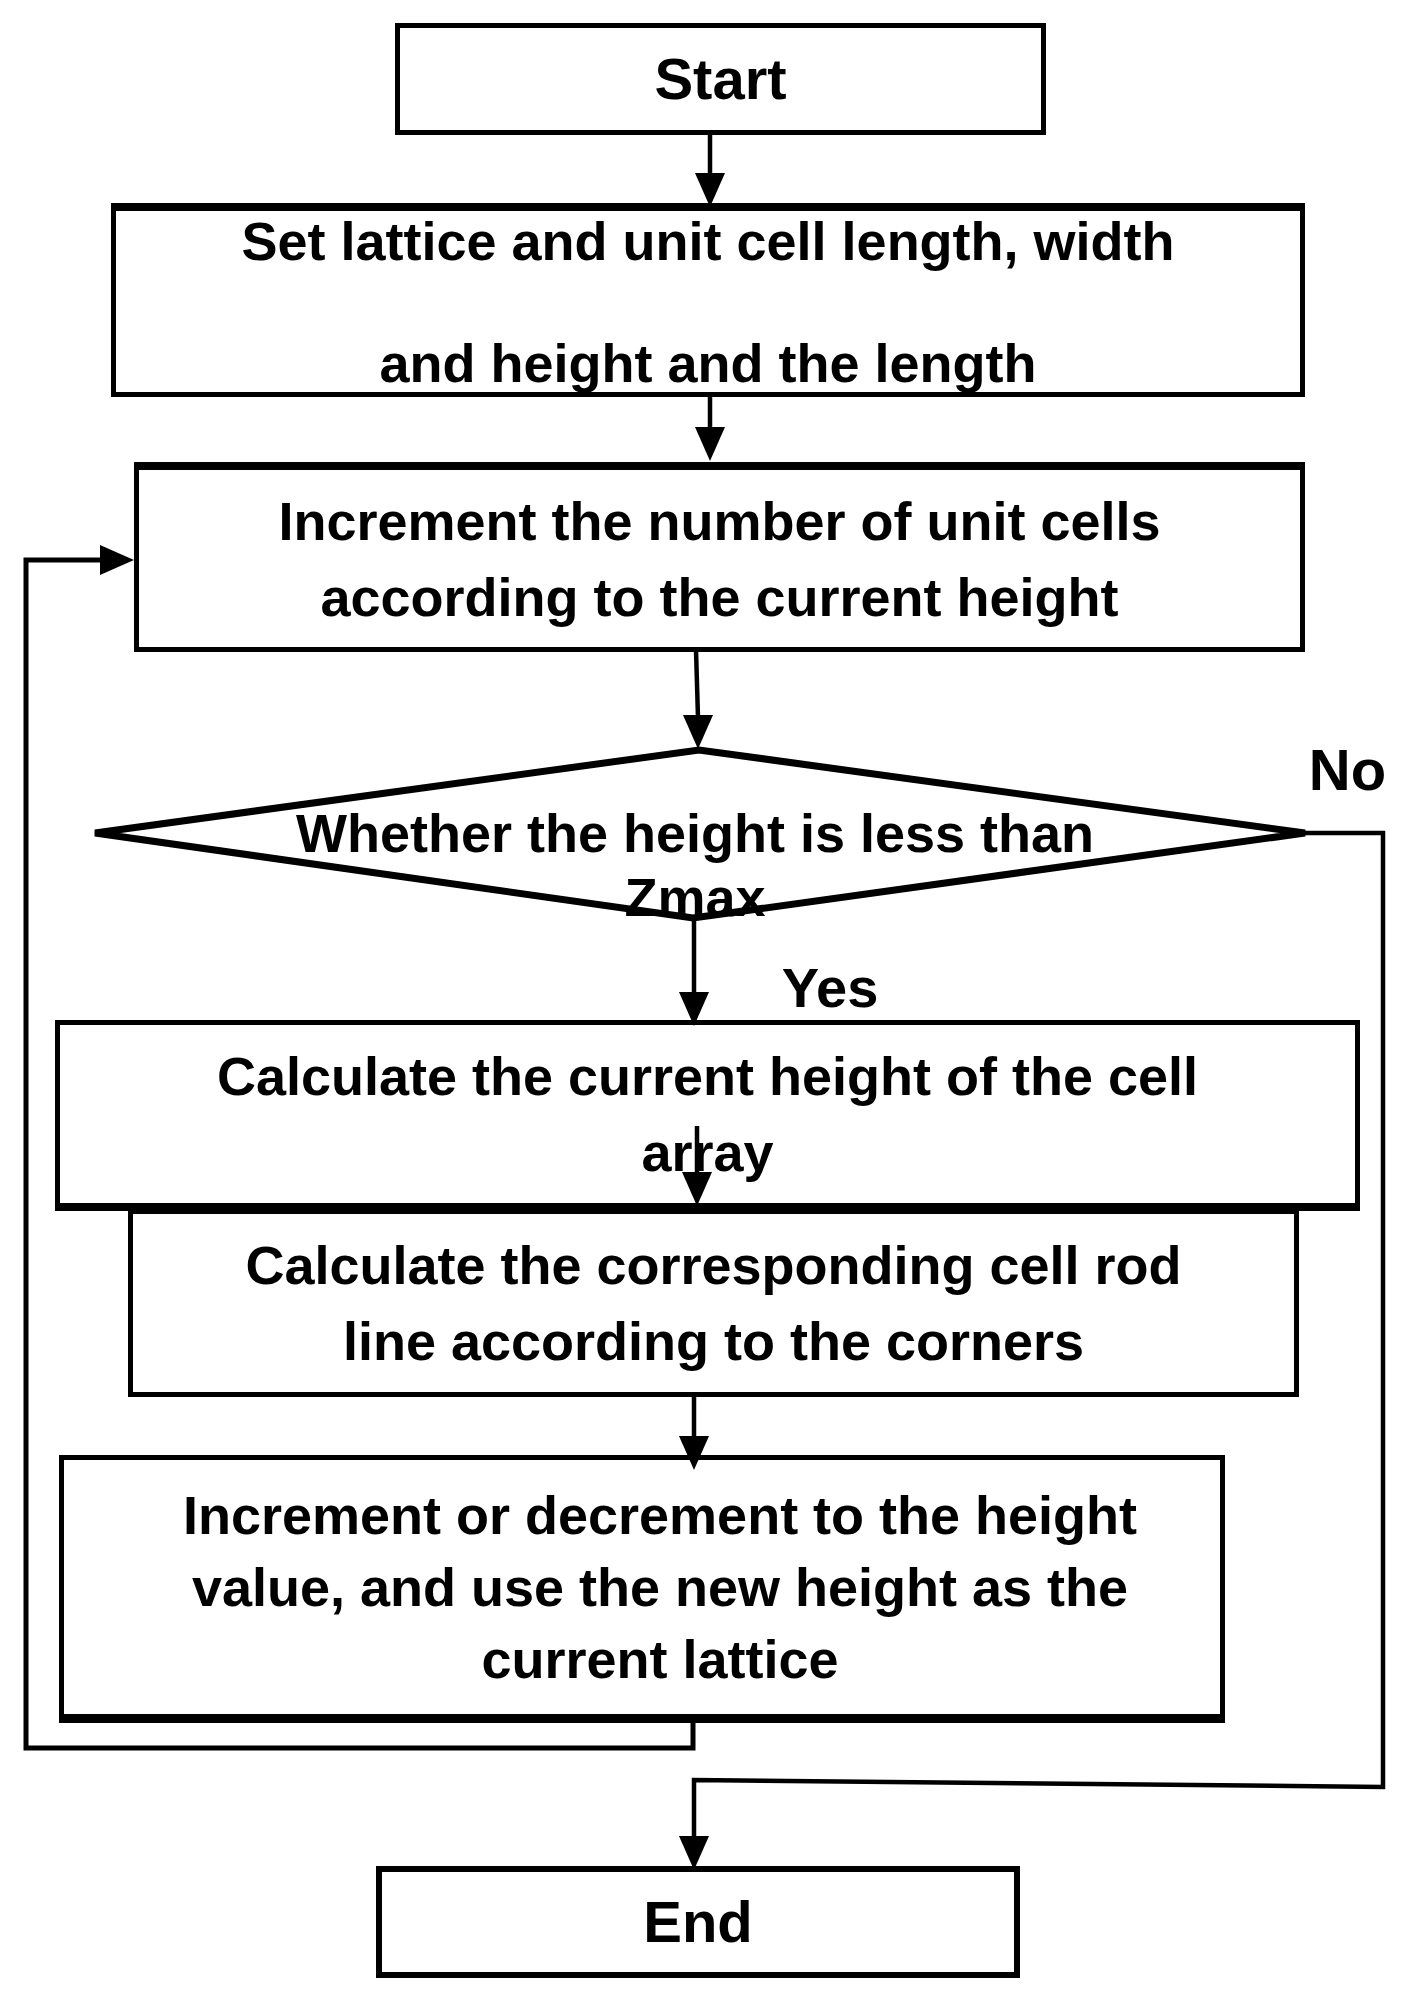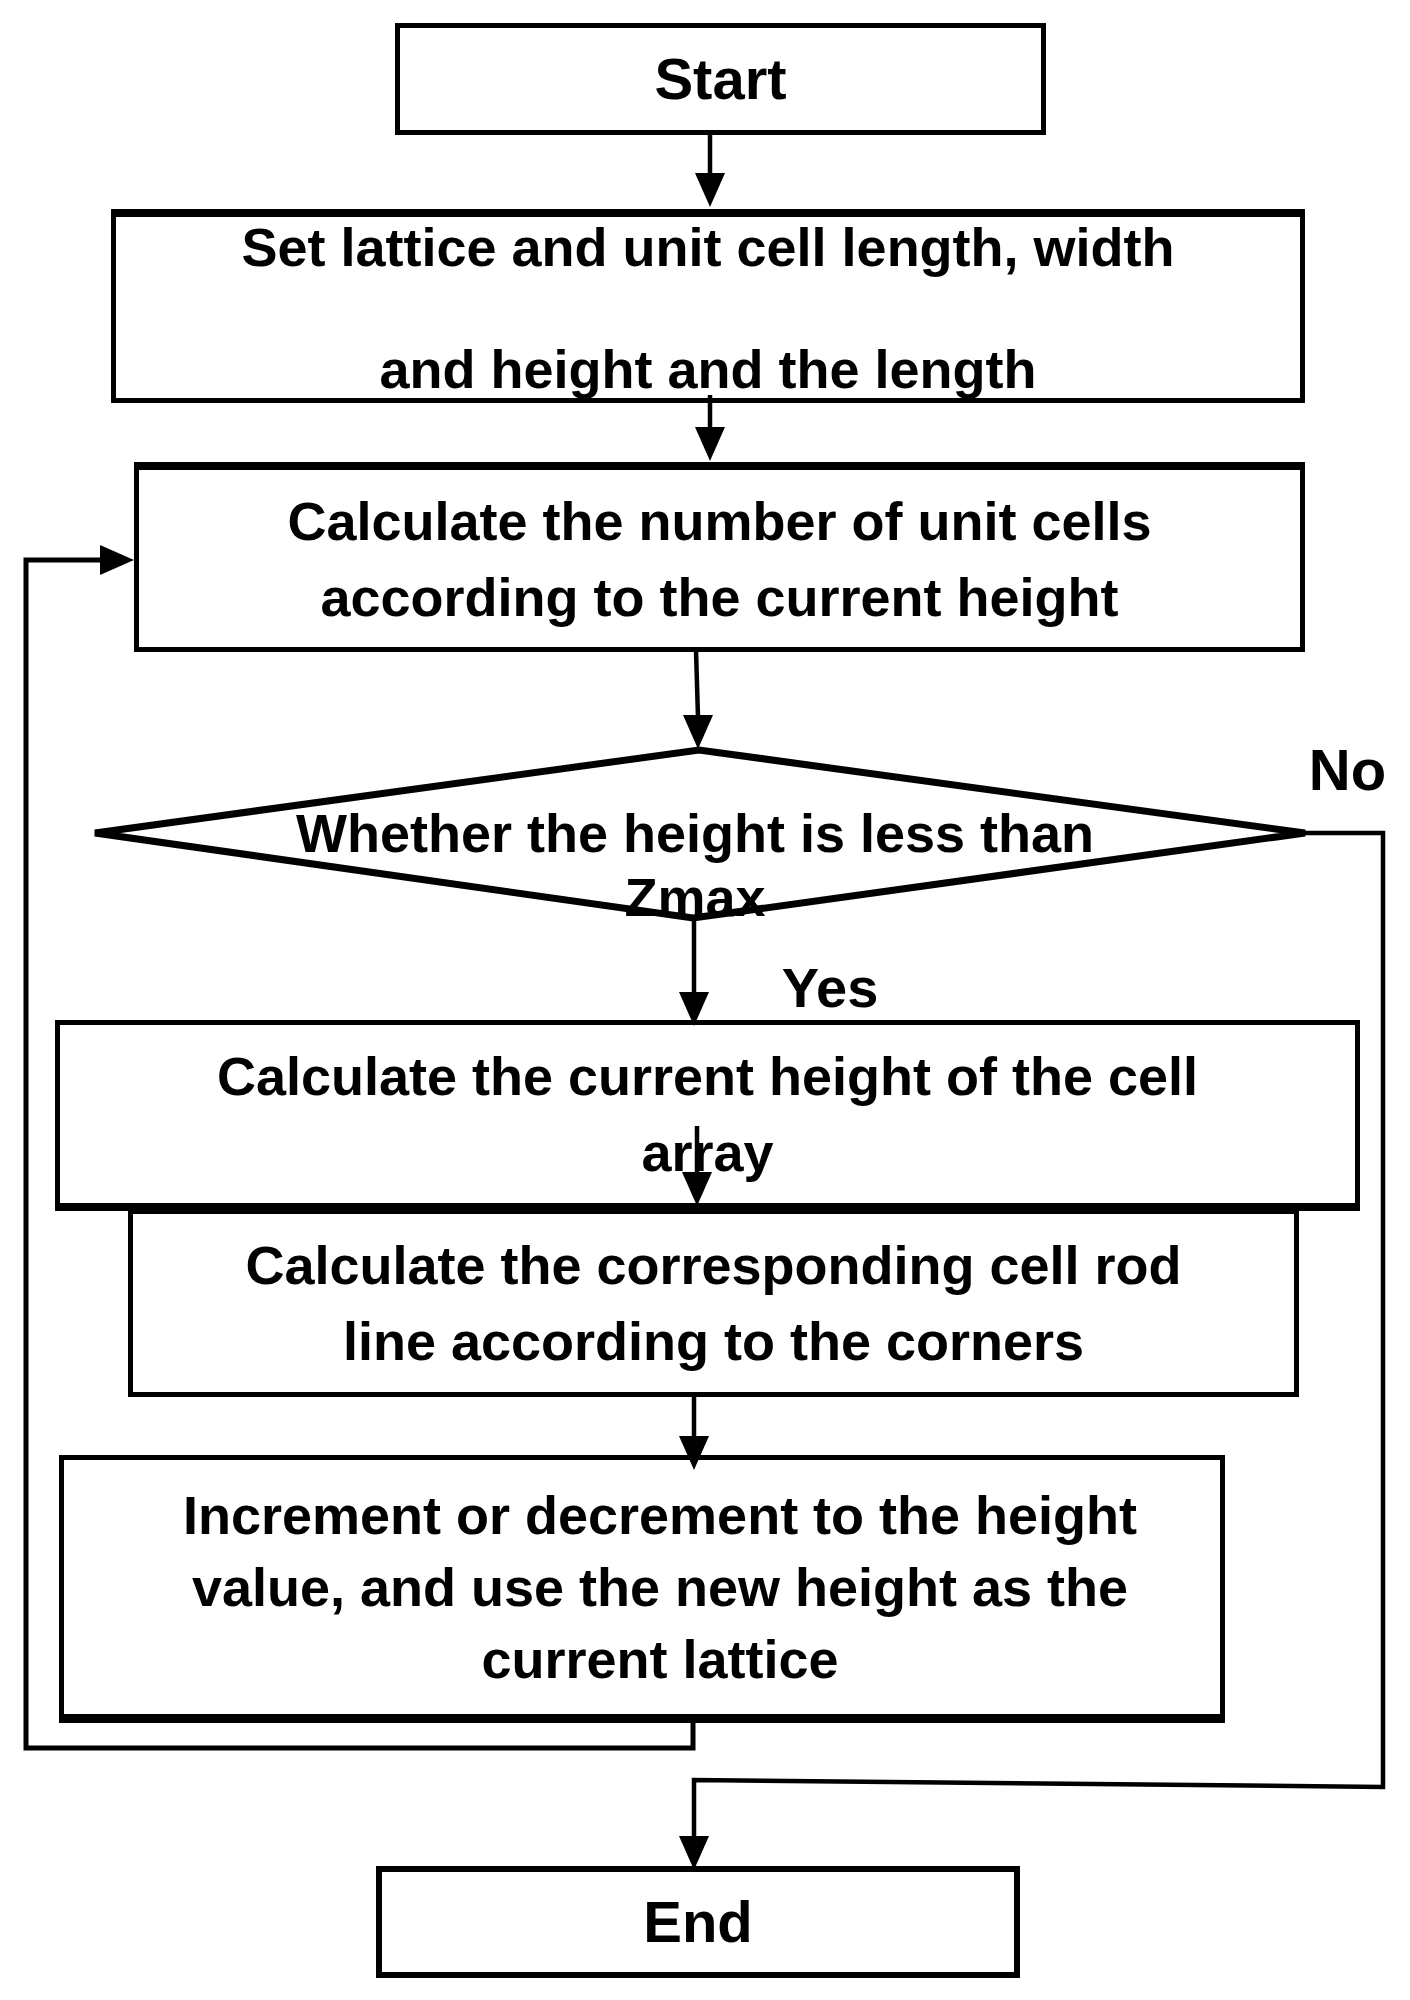--- a/index.html
+++ b/index.html
@@ -21,21 +21,21 @@
     background:#ffffff;
     display:flex;
     flex-direction:column;
     justify-content:center;
     align-items:center;
   }
   .node .line{display:block;white-space:nowrap;text-align:center;}
   .proc .line{font-size:54px;line-height:76px;}
   .term .line{font-size:58px;line-height:64px;}
   .n-start{left:395px;top:23px;width:651px;height:112px;border-width:5px;}
-  .n-set{left:111px;top:209px;width:1194px;height:194px;border-width:8px 5px 5px 5px;gap:46px;}
+  .n-set{left:111px;top:203px;width:1194px;height:194px;border-width:8px 5px 5px 5px;gap:46px;}
   .n-cells{left:134px;top:462px;width:1171px;height:190px;border-width:8px 5px 5px 5px;}
   .n-height{left:55px;top:1020px;width:1305px;height:191px;border-width:5px 5px 8px 5px;}
   .n-rod{left:128px;top:1205px;width:1171px;height:192px;border-width:9px 5px 5px 5px;background:transparent;}
   .n-incr{left:59px;top:1455px;width:1166px;height:268px;border-width:5px 5px 9px 5px;padding-left:36px;}
   .n-incr .line{line-height:72px;}
   .n-end{left:376px;top:1866px;width:644px;height:112px;border-width:6px;}
   .svg-layer{position:absolute;left:0;top:0;width:1410px;height:2000px;}
   .float-label{position:absolute;text-align:center;}
   .diamond-label{left:185px;top:801px;width:1020px;font-size:54px;line-height:64px;text-align:center;}
   .diamond-label .line{display:block;white-space:nowrap;}
@@ -50,21 +50,21 @@
   <div class="node term n-start">
     <span class="line">Start</span>
   </div>
 
   <div class="node proc n-set">
     <span class="line">Set lattice and unit cell length, width</span>
     <span class="line">and height and the length</span>
   </div>
 
   <div class="node proc n-cells">
-    <span class="line">Calculate the number of unit cells</span>
+    <span class="line">Increment the number of unit cells</span>
     <span class="line">according to the current height</span>
   </div>
 
   <div class="node proc n-height">
     <span class="line">Calculate the current height of the cell</span>
     <span class="line">array</span>
   </div>
 
   <div class="node proc n-rod">
     <span class="line">Calculate the corresponding cell rod</span>

